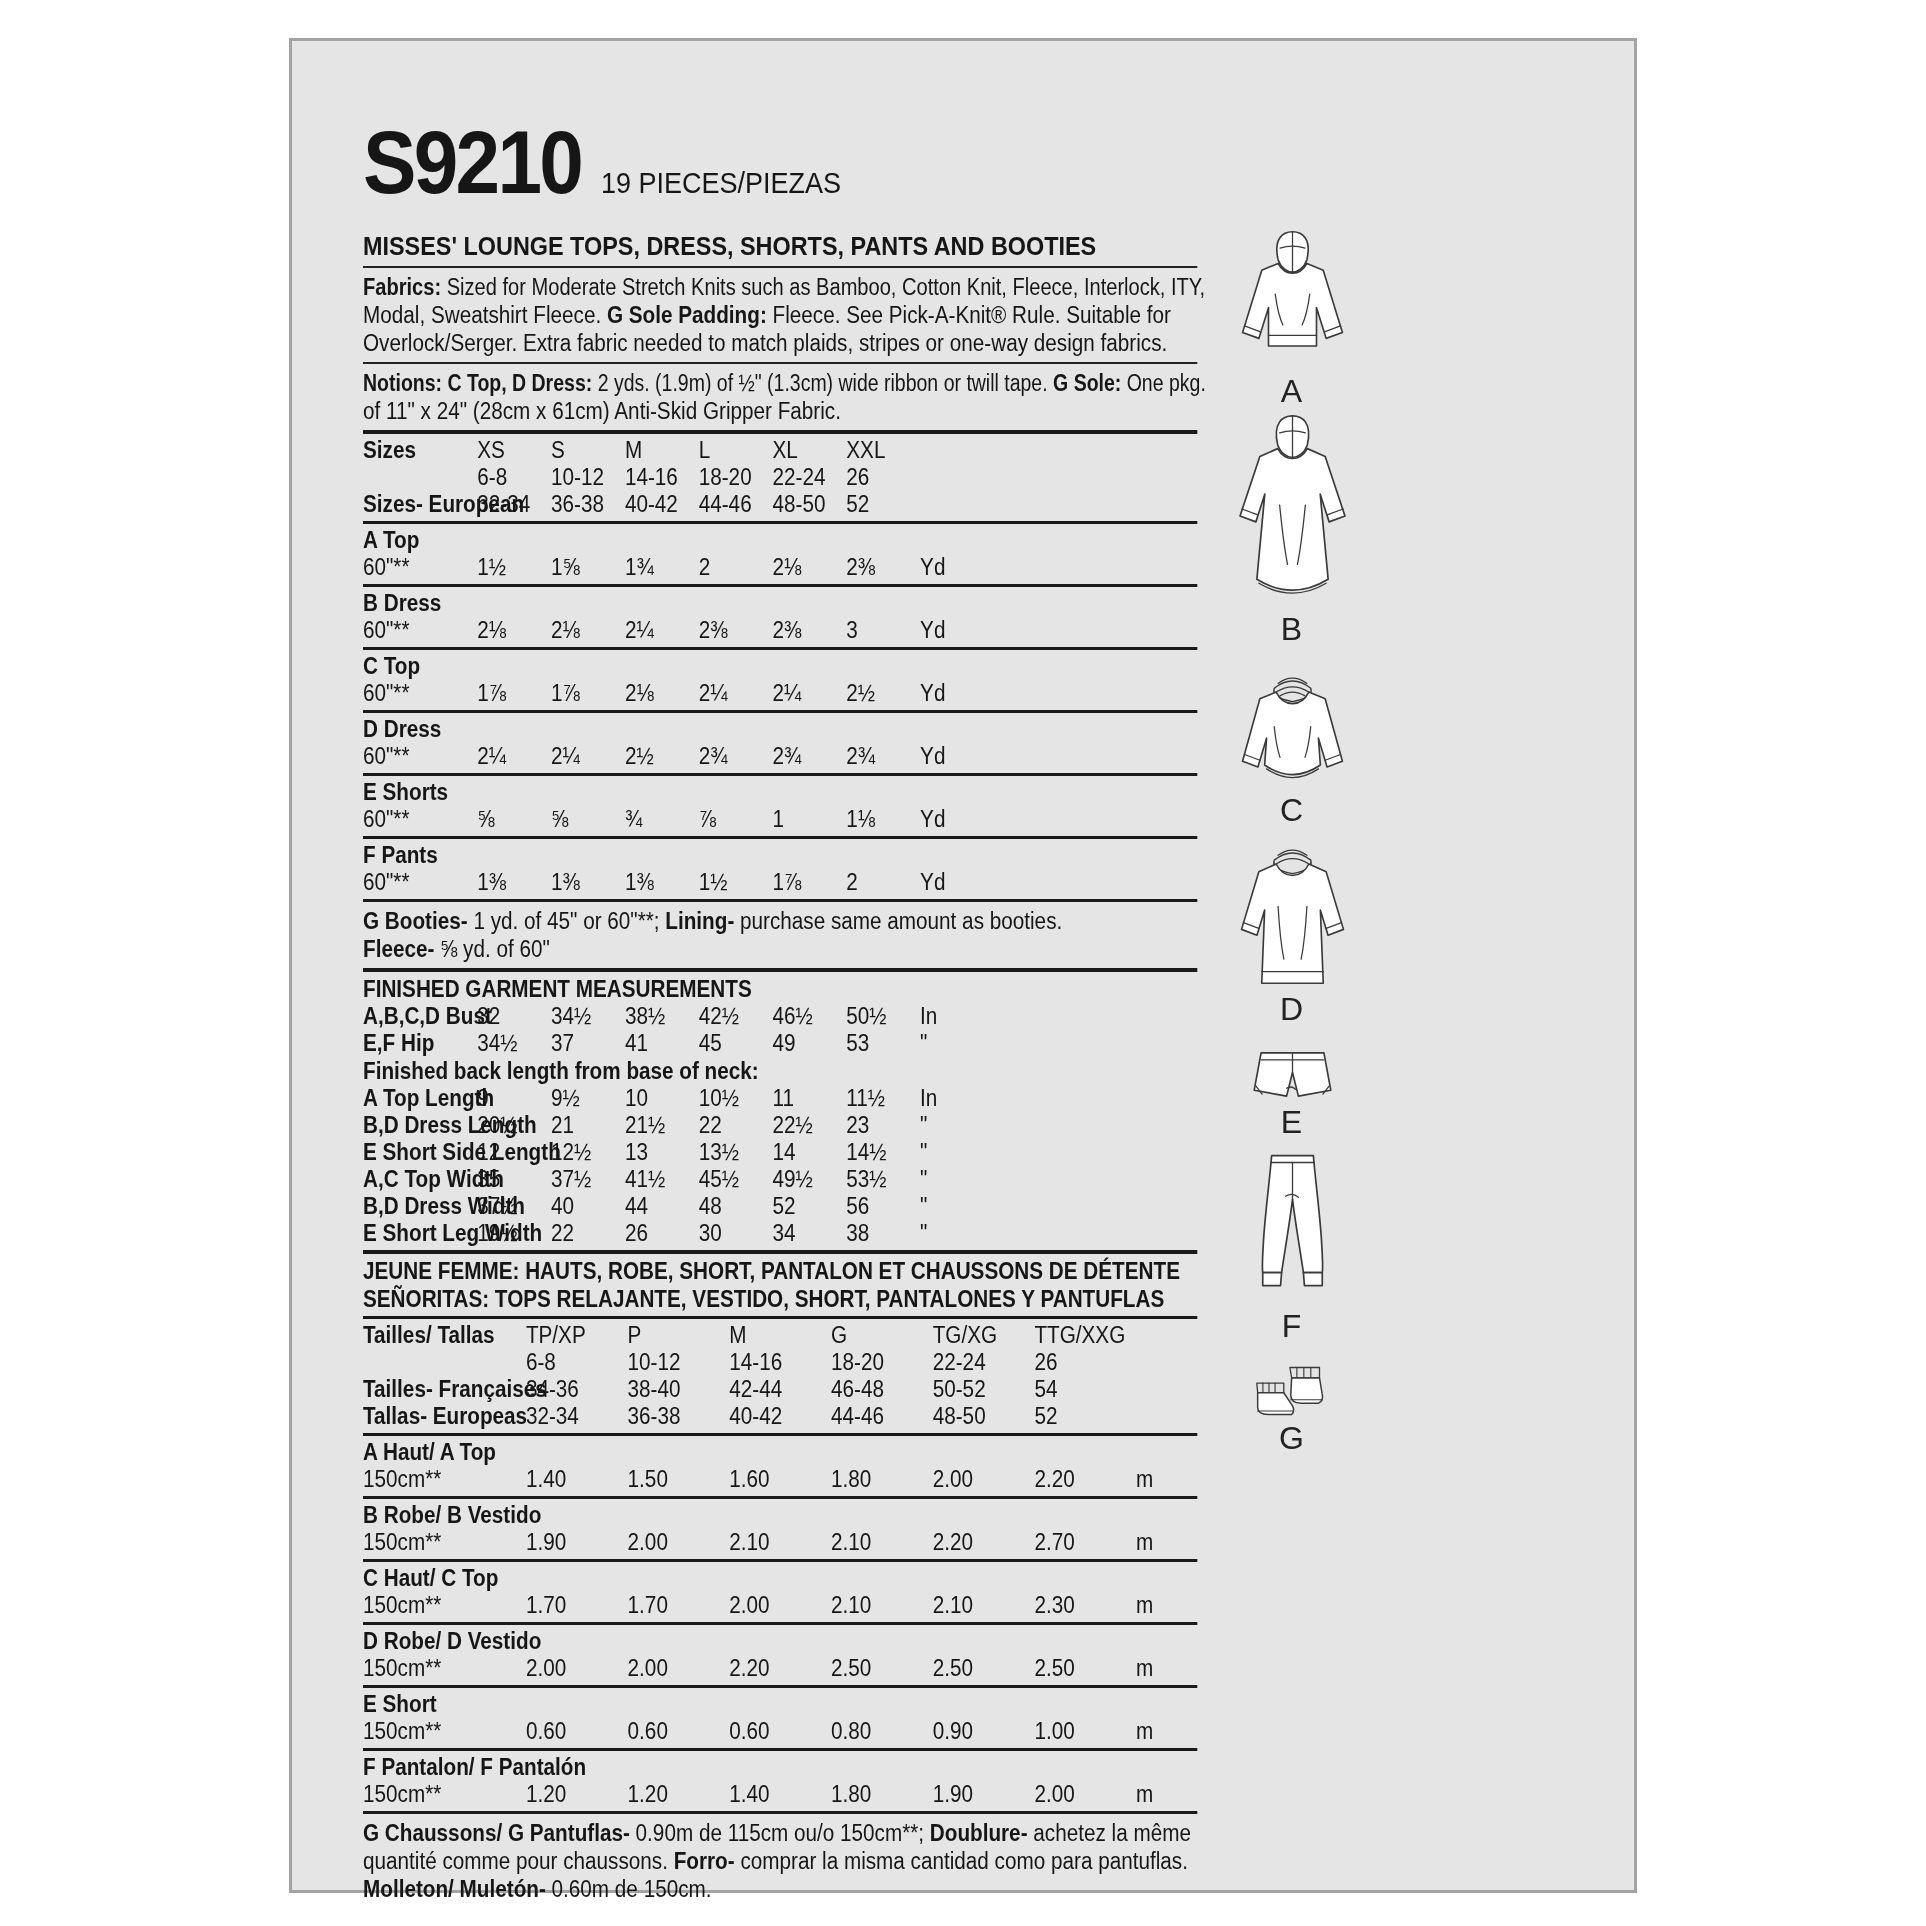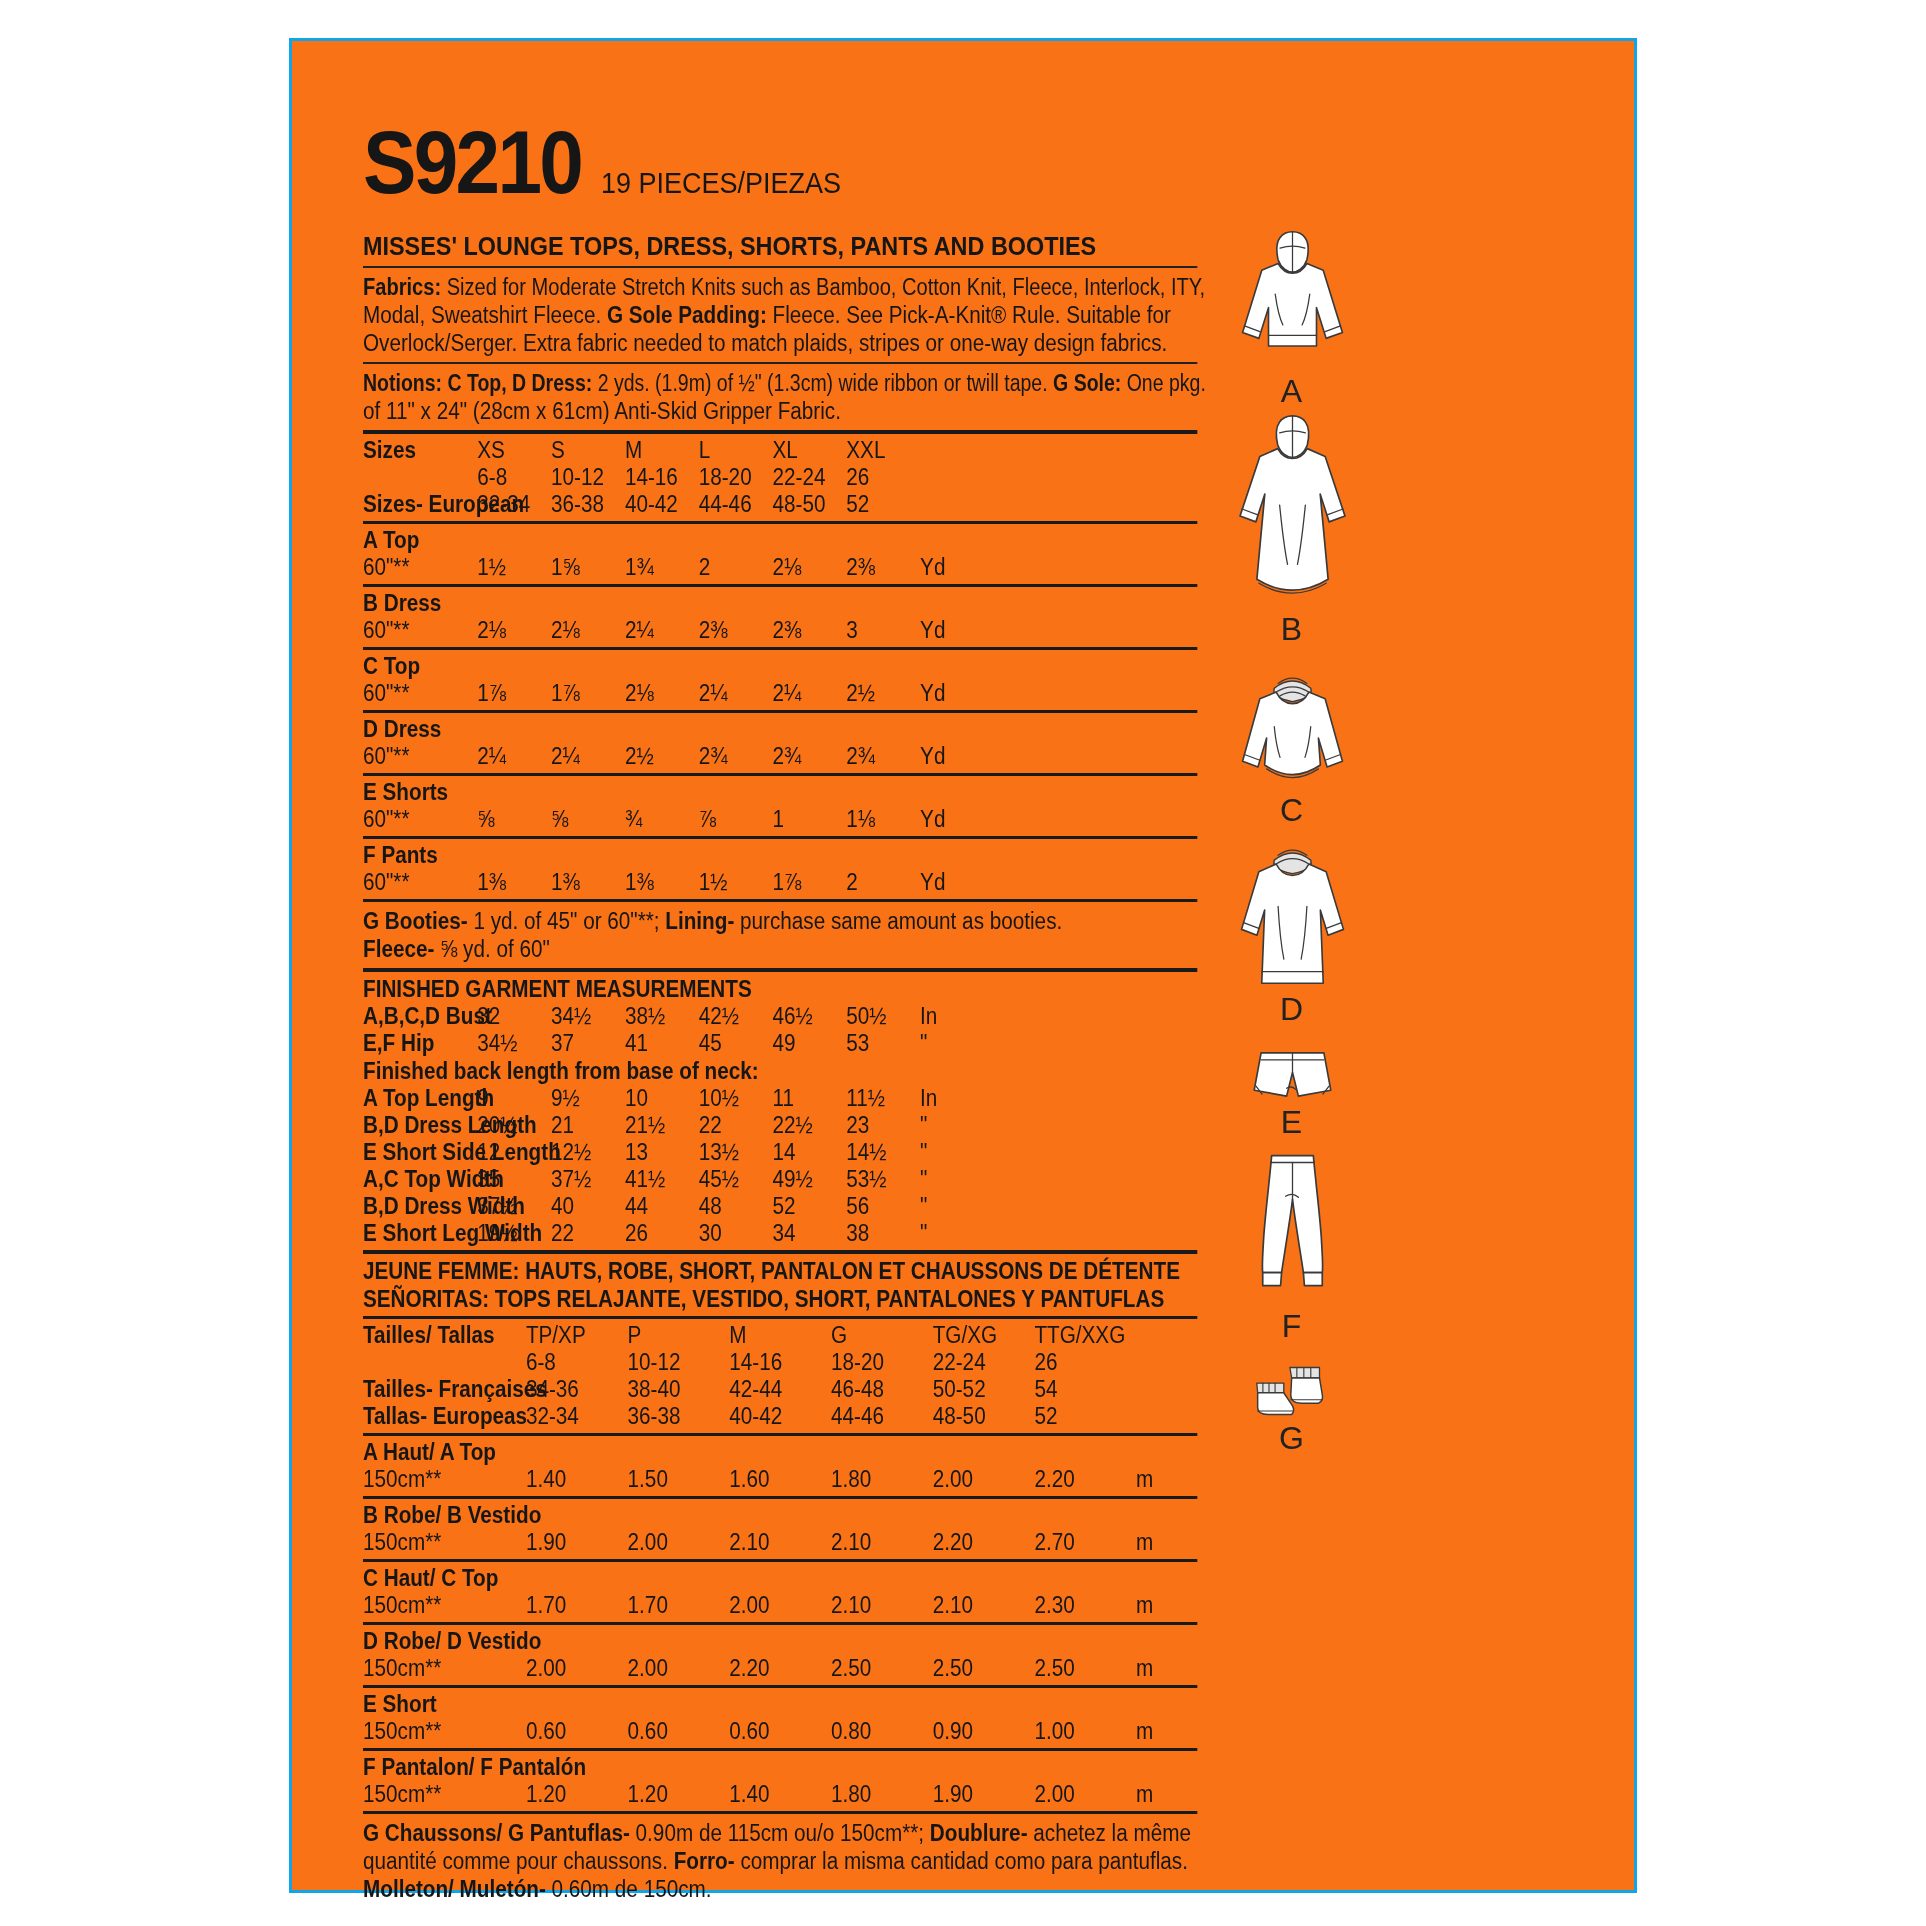--- a/index.html
+++ b/index.html
@@ -1,17 +1,17 @@
 <!DOCTYPE html>
 <html><head>
 <meta charset="utf-8">
 <style>
   html,body{margin:0;padding:0;background:#ffffff;}
   body{position:relative;width:1927px;height:1927px;font-family:"Liberation Sans","DejaVu Sans",sans-serif;color:#161616;}
-  .page{position:absolute;left:289px;top:38px;width:1348px;height:1855px;background:#f97316;border:3px solid #0ea5e9;box-sizing:border-box;padding-left:13px;}
+  .page{position:absolute;left:289px;top:38px;width:1348px;height:1855px;background:#e5e5e5;border:3px solid #a3a3a3;box-sizing:border-box;padding-left:13px;}
   .content{position:absolute;left:71px;top:77px;width:927px;transform:scaleX(0.9);transform-origin:0 0;}
   .b{font-weight:700;}
   
   .titlebar{display:flex;align-items:baseline;margin-bottom:24px;}
   .pattern-no{font-size:89px;font-weight:700;letter-spacing:-3px;line-height:89px;}
   .pieces{font-size:30px;margin-left:22px;letter-spacing:0;}
   .main-title{font-size:26px;font-weight:700;line-height:30px;padding-bottom:5px;border-bottom:2px solid #222;}
   
   .para{padding:5px 0;font-size:23px;line-height:28px;}
   .tline{white-space:pre;}

